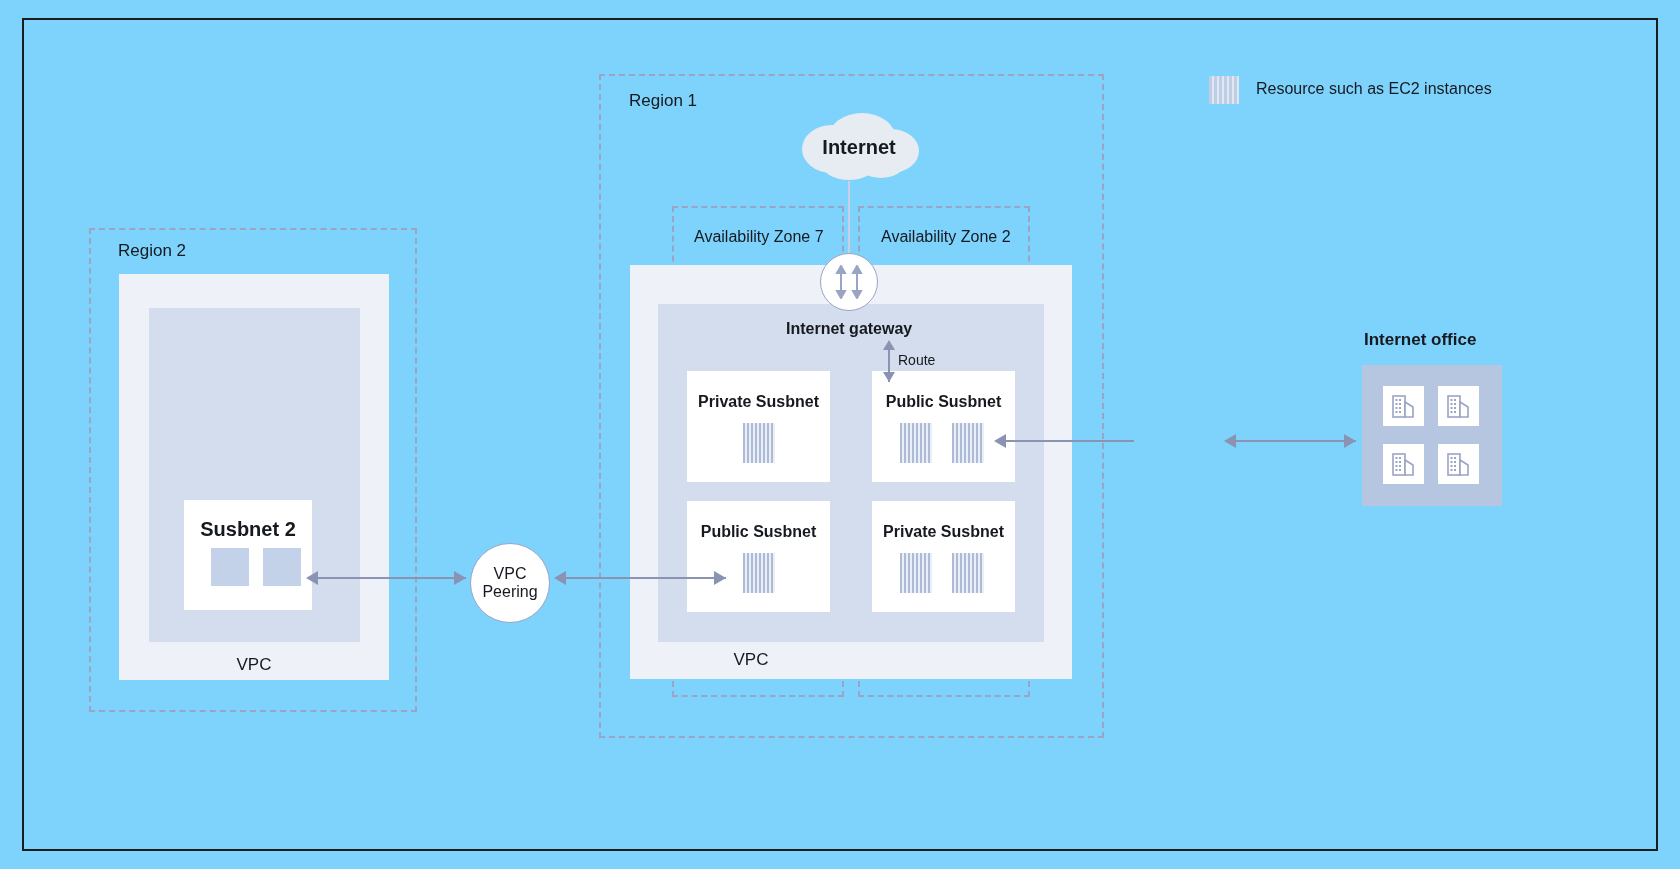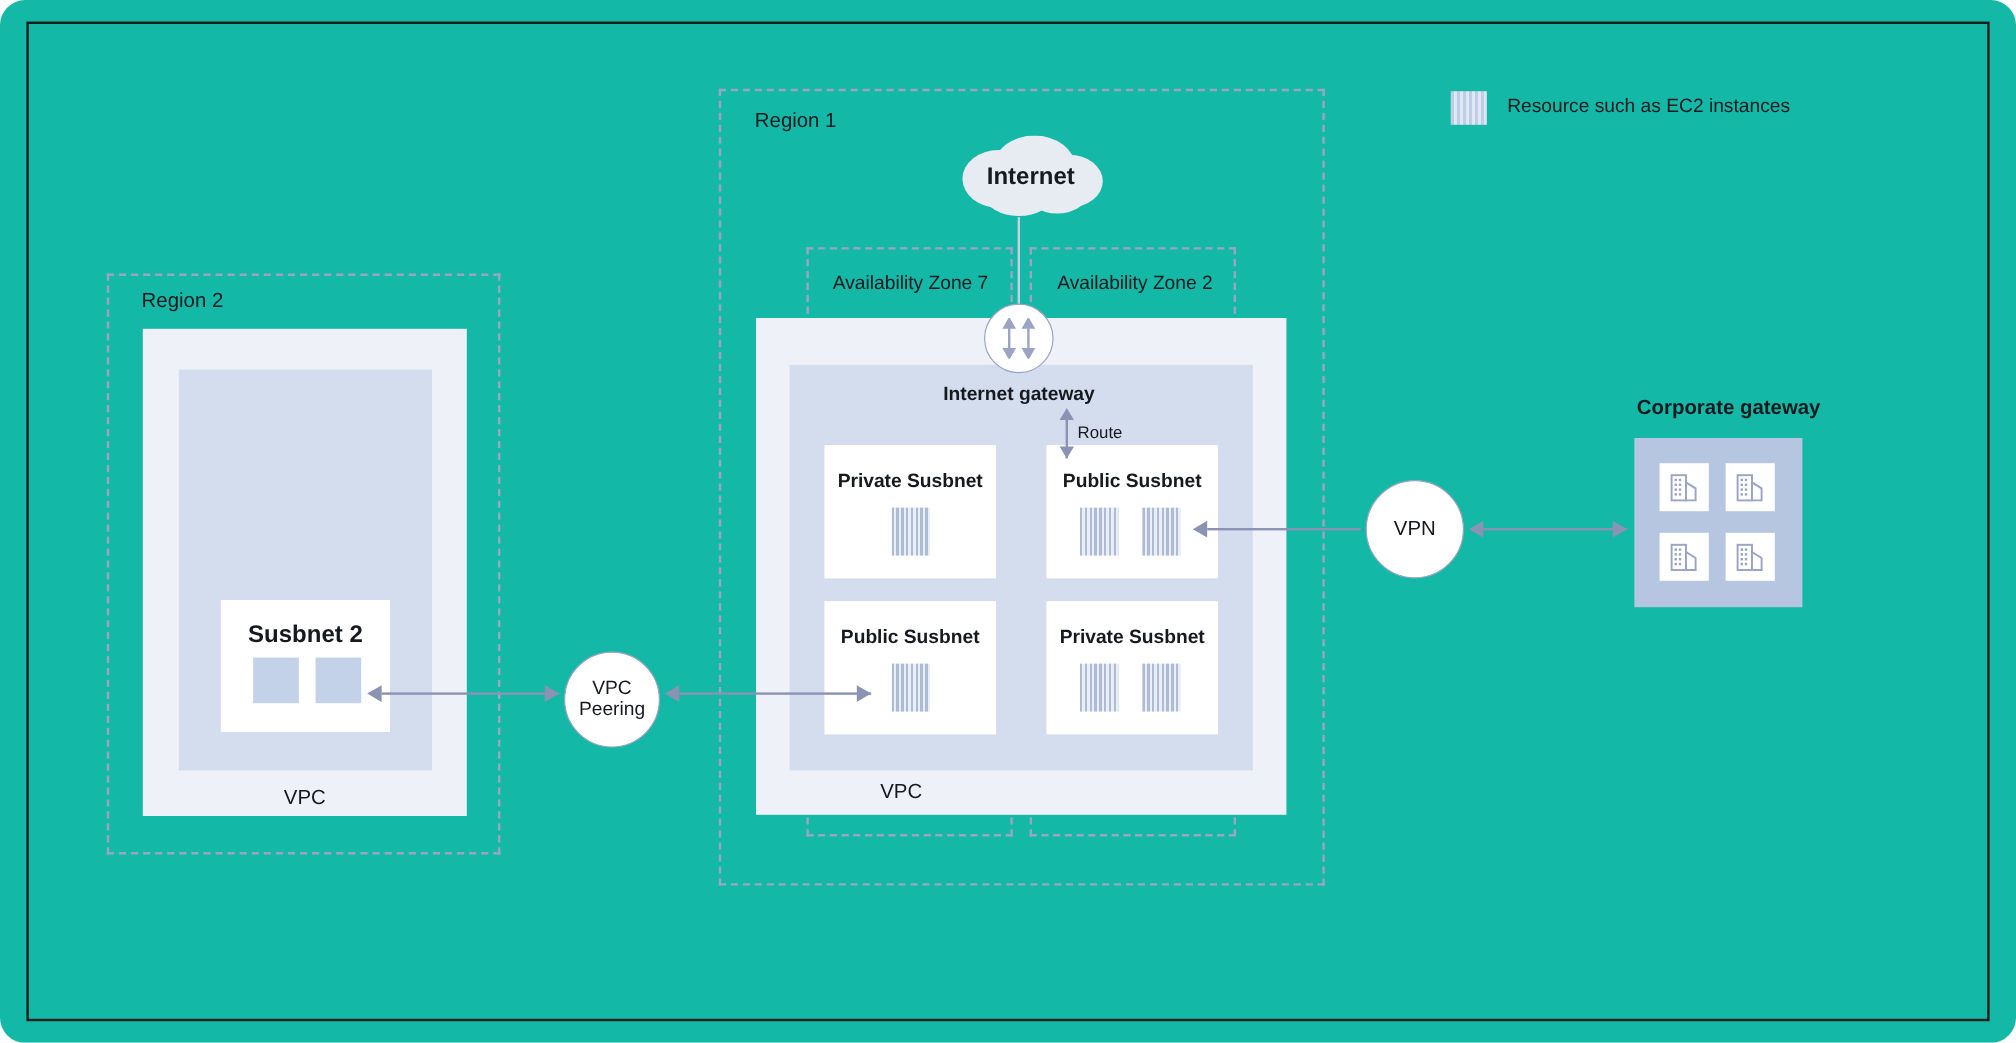--- a/index.html
+++ b/index.html
@@ -1,24 +1,23 @@
 <!DOCTYPE html>
 <html><head>
 <meta charset="utf-8">
 <style>
   html,body{margin:0;padding:0;background:#ffffff;}
   body{font-family:"Liberation Sans","DejaVu Sans",sans-serif;}
 
   #frame{
     position:relative;
     width:1680px;height:869px;
-    background:#14b8a6;
+    background:#7dd3fc;
     box-sizing:border-box;
     overflow:hidden;
-    border-radius:21px;
   }
   .outer-border{
     position:absolute;
     left:22px;top:18px;
     width:1636px;height:833px;
     border:2px solid #1c1c1c;
     box-sizing:border-box;
   }
 
   
@@ -220,21 +219,21 @@
   <div class="legend-swatch" style="left:1209px;top:76px;width:30px;height:28px;"></div>
   <div class="legend-text" style="left:1256px;top:80px;">Resource such as EC2 instances</div>
 
   <div class="region-box" style="left:89px;top:228px;width:328px;height:484px;"></div>
   <div class="region-label" style="left:118px;top:241px;">Region 2</div>
 
   <div class="vpc-outer" style="left:119px;top:274px;width:270px;height:406px;"></div>
   <div class="vpc-inner" style="left:149px;top:308px;width:211px;height:334px;"></div>
 
 
-  <div class="subnet" style="left:184px;top:500px;width:141px;height:110px;text-decoration:underline;">
+  <div class="subnet" style="left:184px;top:500px;width:128px;height:110px;text-decoration:underline;">
     <div class="subnet-title big" style="top:18px;">Susbnet 2</div>
     <div class="res-solid" style="left:27px;top:48px;width:38px;height:38px;"></div>
     <div class="res-solid" style="left:79px;top:48px;width:38px;height:38px;"></div>
   </div>
 
   <div class="vpc-caption" style="left:119px;top:655px;width:270px;">VPC</div>
 
   <div class="region-box" style="left:599px;top:74px;width:505px;height:664px;"></div>
   <div class="region-label" style="left:629px;top:91px;">Region 1</div>
 
@@ -314,32 +313,29 @@
   </div>
 
   <div class="line-h" style="left:318px;top:577px;width:148px;"></div>
   <div class="arrow left" style="left:306px;top:571px;"></div>
   <div class="arrow right" style="left:454px;top:571px;"></div>
 
   <div class="line-h" style="left:566px;top:577px;width:160px;"></div>
   <div class="arrow left" style="left:554px;top:571px;"></div>
   <div class="arrow right" style="left:714px;top:571px;"></div>
 
-  <div class="circle" style="left:1138px;top:400px;width:82px;height:82px;">
-    <span>VPN</span>
-  </div>
 
   <div class="line-h" style="left:1006px;top:440px;width:128px;"></div>
   <div class="arrow left" style="left:994px;top:434px;"></div>
 
   <div class="line-h" style="left:1236px;top:440px;width:120px;"></div>
   <div class="arrow left" style="left:1224px;top:434px;"></div>
   <div class="arrow right" style="left:1344px;top:434px;"></div>
 
-  <div class="office-title" style="left:1364px;top:330px;">Corporate gateway</div>
+  <div class="office-title" style="left:1364px;top:330px;">Internet office</div>
 
   <div class="office-box" style="left:1362px;top:365px;width:140px;height:141px;"></div>
 
   <div class="office-cell" style="left:1383px;top:386px;width:41px;height:40px;">
     <svg width="26" height="26" viewBox="0 0 26 26">
       <rect x="2" y="3" width="12" height="21" fill="#fff" stroke="#9aa4c4" stroke-width="1.6"></rect>
       <path d="M14 9 L22 14 L22 24 L14 24 Z" fill="#fff" stroke="#9aa4c4" stroke-width="1.6"></path>
       <g fill="#9aa4c4">
         <rect x="4.5" y="6" width="2" height="2"></rect>
           <rect x="8" y="6" width="2" height="2"></rect>

